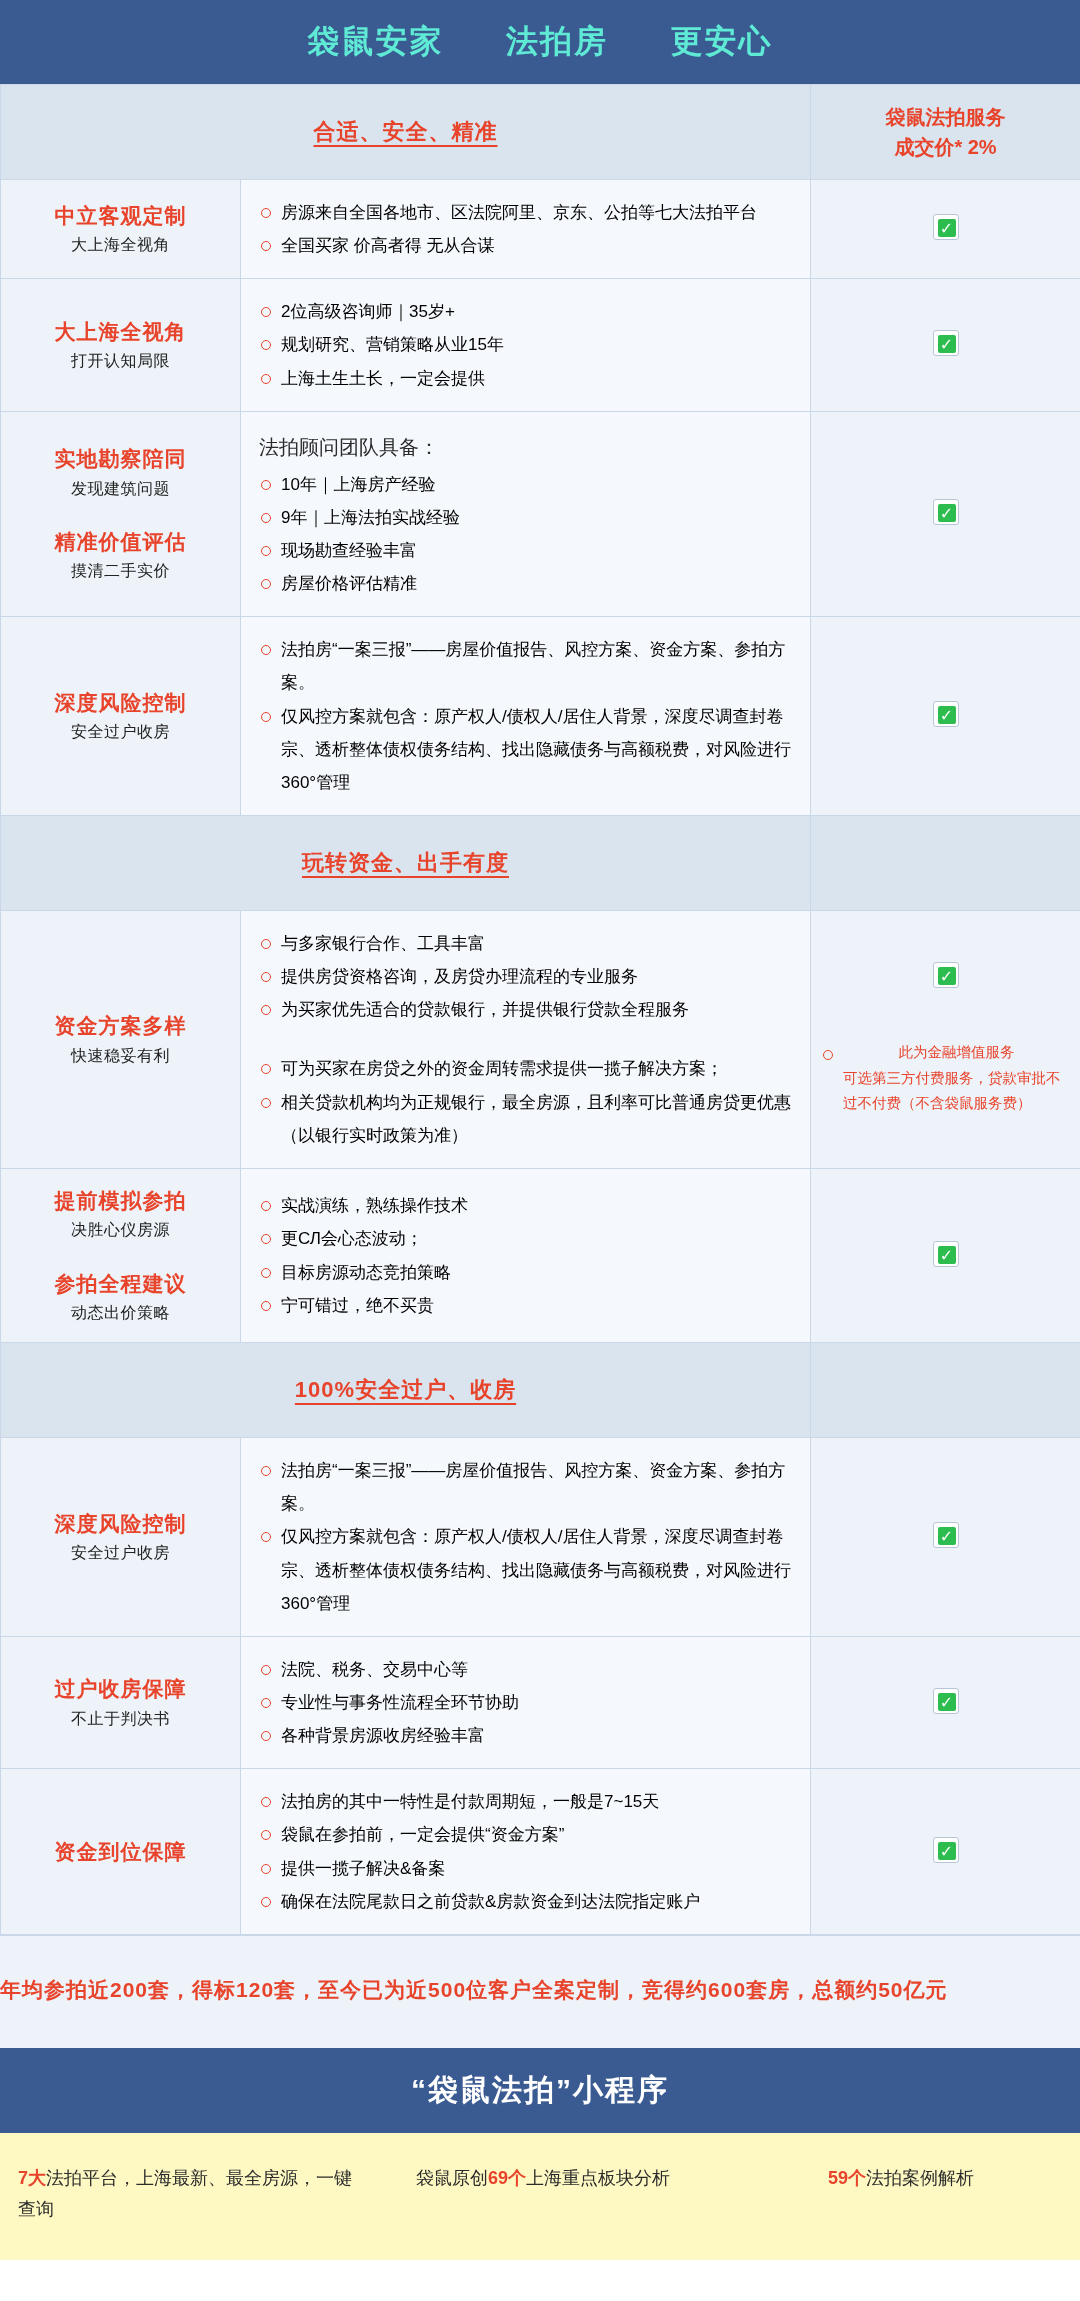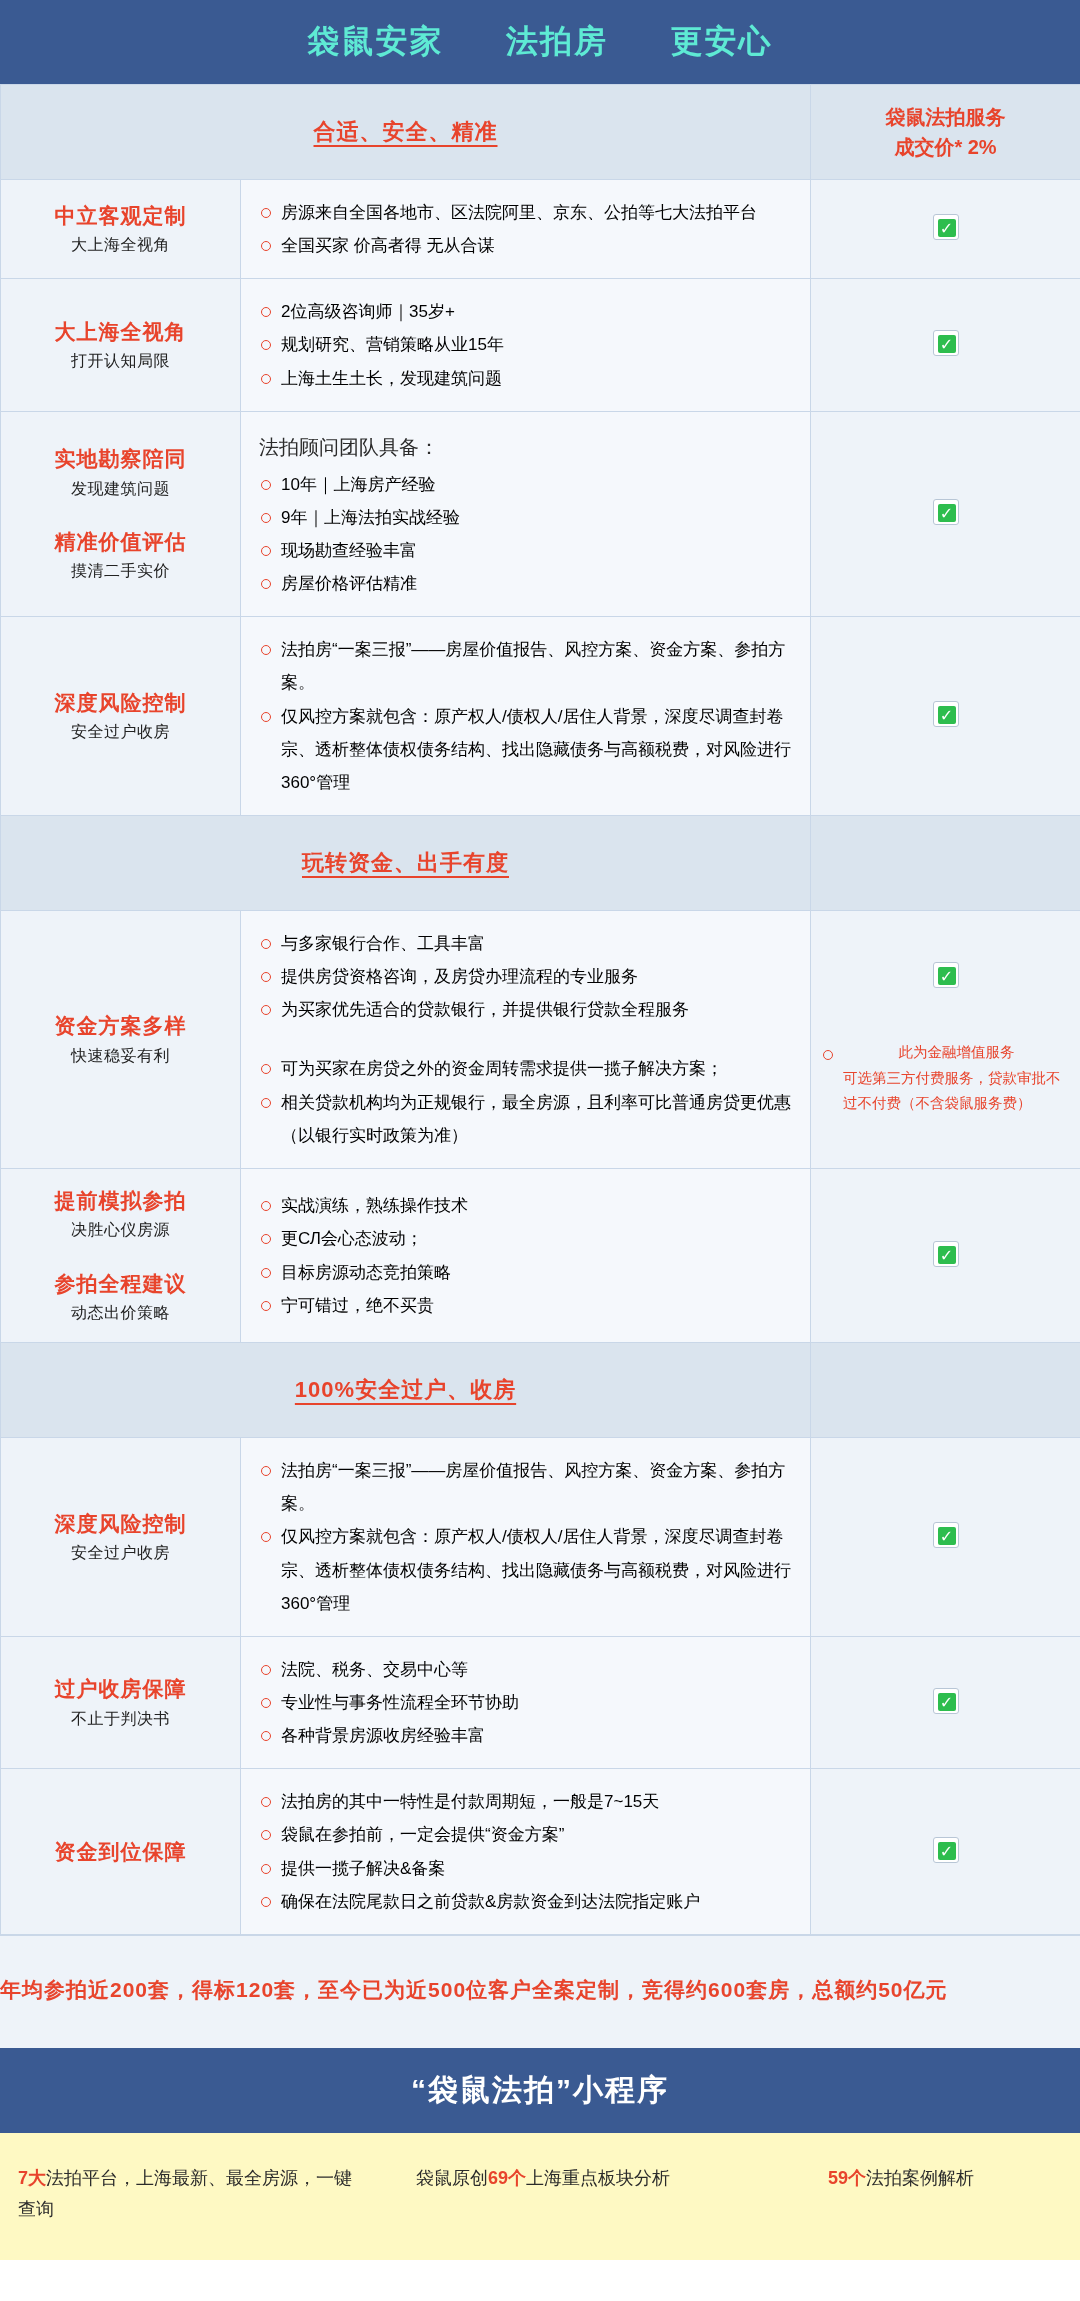--- a/index.html
+++ b/index.html
@@ -252,21 +252,21 @@
         <td class="row-cell-a">
           <div class="grp-block">
             <div class="grp-title">大上海全视角</div>
             <div class="grp-sub">打开认知局限</div>
           </div>
         </td>
         <td class="row-cell-b">
           <ul class="bullets">
             <li>2位高级咨询师｜35岁+</li>
             <li>规划研究、营销策略从业15年</li>
-            <li>上海土生土长，发现建筑问题</li>
+            <li>上海土生土长，一定会提供</li>
           </ul>
         </td>
         <td class="row-cell-c">
           <span class="check"></span>
         </td>
       </tr>
 
       <tr>
         <td class="row-cell-a">
           <div class="grp-block">

